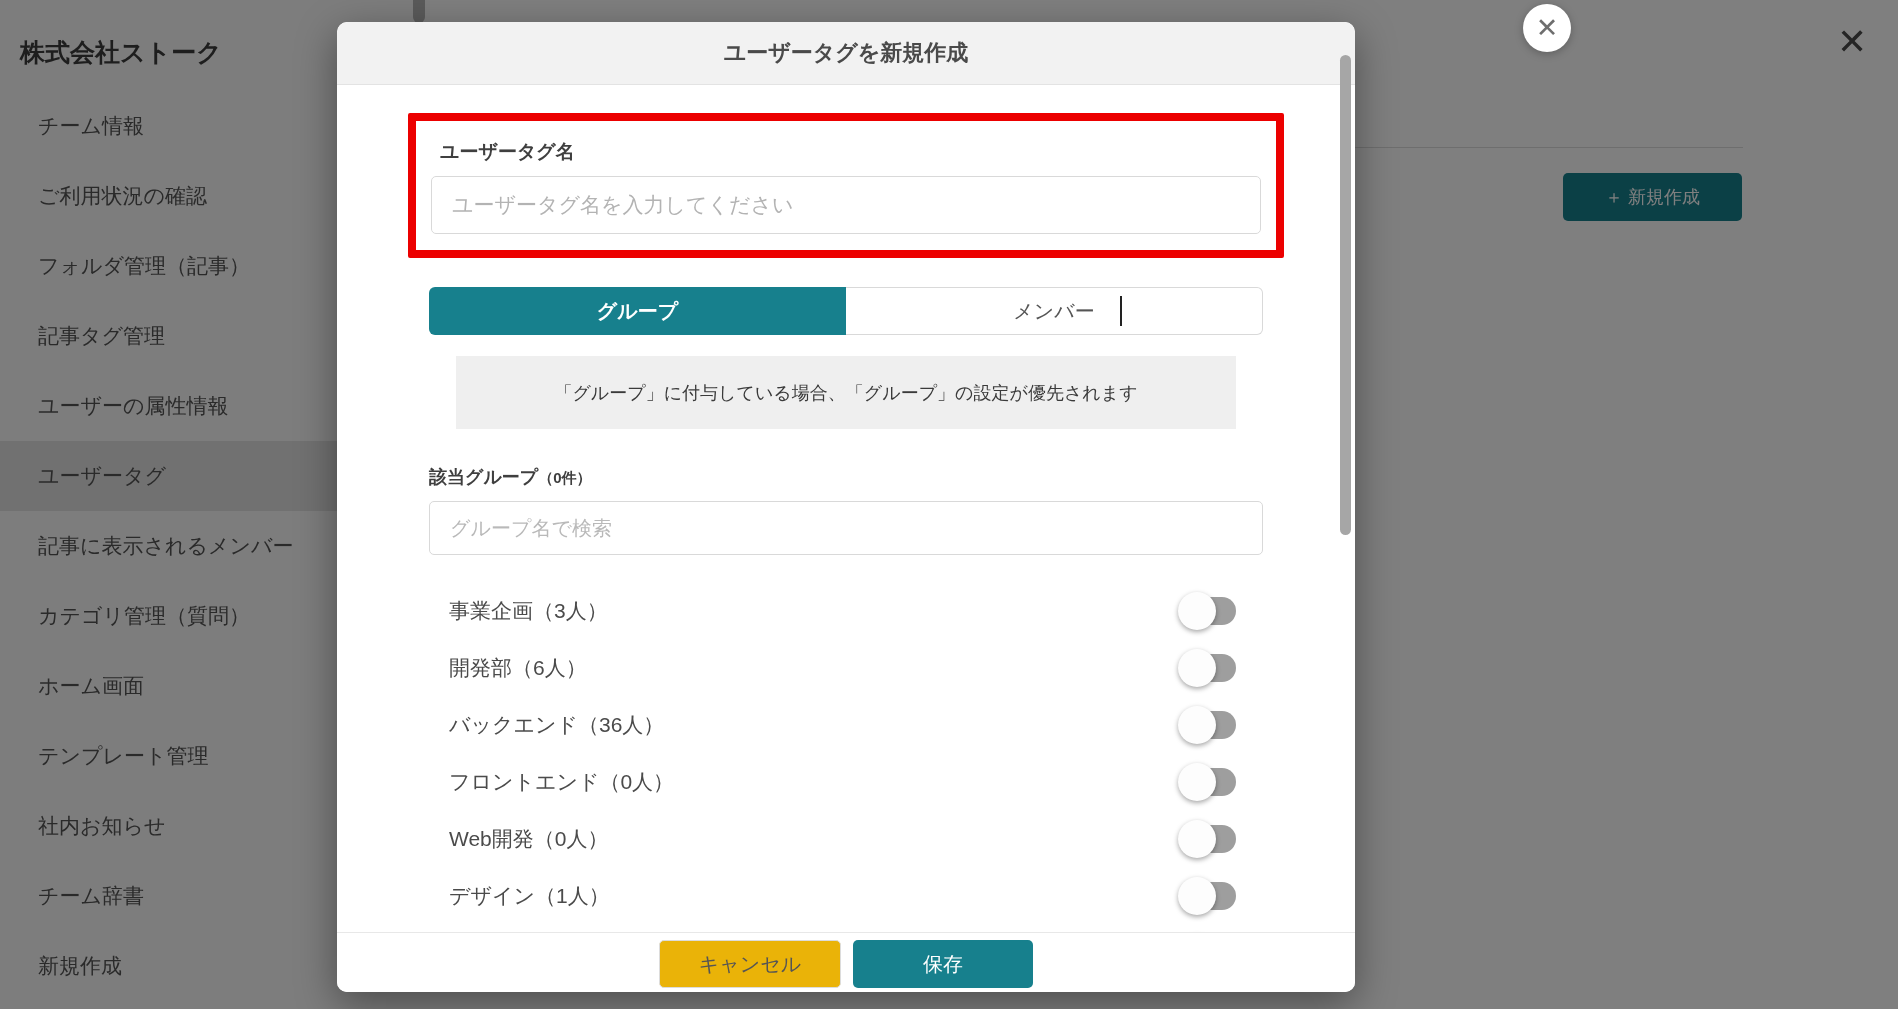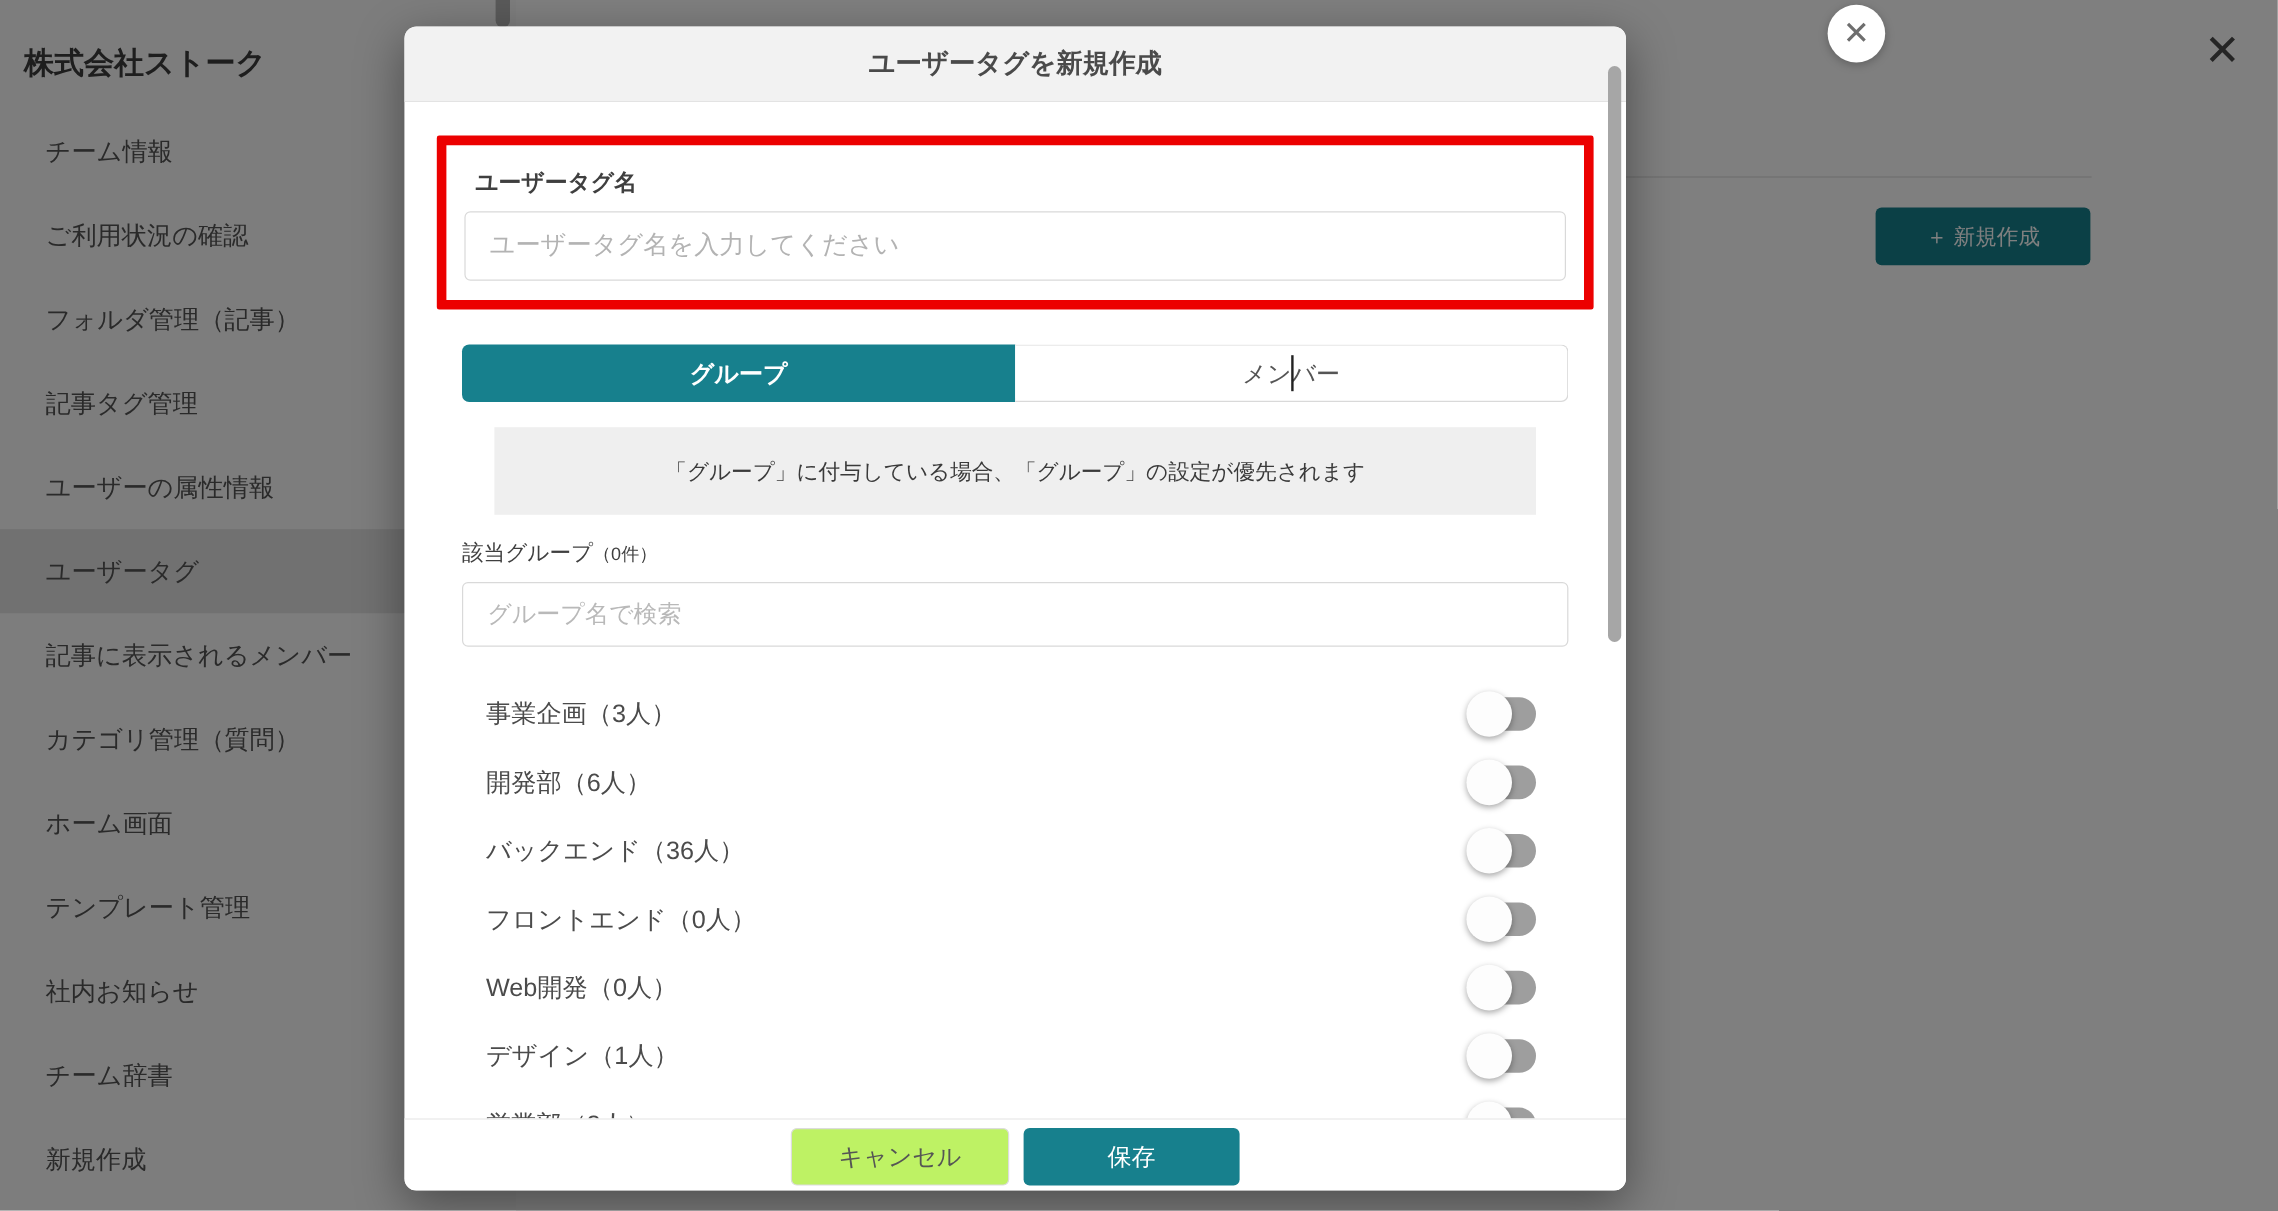--- a/index.html
+++ b/index.html
@@ -21,51 +21,51 @@
 
   
   .overlay{ position:absolute; inset:0; background:rgba(0,0,0,0.5); z-index:10; }
 
   
   .modal{ position:absolute; left:337px; top:22px; width:1018px; height:970px; background:#fff; border-radius:10px; box-shadow:0 12px 40px rgba(0,0,0,.4); z-index:20; overflow:hidden; }
   .modal-header{ position:absolute; left:0; top:0; right:0; height:63px; background:#f2f2f2; border-bottom:1px solid #e3e3e3; border-radius:10px 10px 0 0; display:flex; align-items:center; justify-content:center; z-index:2; }
   .modal-title{ font-size:22px; font-weight:600; color:#4a4a4a; }
   .modal-close{ position:absolute; left:1523px; top:4px; width:48px; height:48px; border-radius:50%; background:#fff; box-shadow:0 2px 8px rgba(0,0,0,.25); color:#6e6e6e; font-size:27px; font-weight:bold; display:flex; align-items:center; justify-content:center; z-index:30; cursor:pointer; }
 
-  .modal-body{ position:absolute; left:0; top:63px; width:100%; height:907px; padding:0 48px; overflow:hidden; }
+  .modal-body{ position:absolute; left:0; top:63px; width:100%; height:907px; padding:0 92px; overflow:hidden; }
 
   .highlight-box{ margin:28px -21px 0; border:8px solid var(--highlight); border-radius:2px; padding:18px 15px 16px; }
   .field-label{ font-size:19px; font-weight:bold; color:#3f3f3f; margin-left:9px; }
   .text-input{ display:block; width:100%; height:58px; margin-top:11px; border:1px solid #d9d9d9; border-radius:5px; font-size:21px; padding:0 20px; color:#444; font-family:inherit; outline:none; }
   .text-input::placeholder{ color:#b3b3b3; }
 
   .tabs{ display:flex; margin-top:29px; height:48px; position:relative; }
   .tab{ flex:1 1 50%; display:flex; align-items:center; justify-content:center; font-size:20px; cursor:pointer; }
   .tab.active{ background:var(--accent); color:#fff; font-weight:bold; border-radius:6px 0 0 6px; }
   .tab.inactive{ background:#fff; color:#555; border:1px solid #d9d9d9; border-left:none; border-radius:0 6px 6px 0; }
   .text-cursor{ position:absolute; left:691px; top:9px; width:2px; height:30px; background:#222; }
 
   .notice{ margin:21px 27px 0; height:73px; background:#efefef; display:flex; align-items:center; justify-content:center; font-size:18px; font-weight:500; color:#3a3a3a; }
 
-  .matching-label{ margin-top:20px; font-size:18px; font-weight:normal; color:#3f3f3f; }
+  .matching-label{ margin-top:36px; font-size:18px; font-weight:bold; color:#3f3f3f; }
   .matching-label .count{ font-size:15px; }
 
   .search-input{ height:54px; margin-top:12px; font-size:20px; }
   .search-input::placeholder{ color:#b9b9b9; }
 
   .group-list{ margin-top:27px; }
   .group-row{ height:57px; display:flex; align-items:center; justify-content:space-between; padding-left:20px; padding-right:27px; }
   .group-name{ font-size:21px; color:#4b4b4b; }
   .toggle{ position:relative; width:55px; height:28px; flex:0 0 auto; cursor:pointer; }
   .toggle .track{ position:absolute; inset:0; background:#9e9e9e; border-radius:14px; }
   .toggle .knob{ position:absolute; left:-3px; top:-5px; width:38px; height:38px; border-radius:50%; background:#fdfdfd; box-shadow:0 2px 5px rgba(0,0,0,.35); }
 
   .modal-footer{ position:absolute; left:0; bottom:0; width:100%; height:60px; background:#fff; border-top:1px solid #e8e8e8; display:flex; align-items:flex-start; justify-content:center; gap:12px; padding-top:7px; z-index:3; }
   .btn{ height:48px; border-radius:5px; font-size:20px; font-family:inherit; cursor:pointer; }
-  .btn-cancel{ width:182px; background:#bef264; border:1px solid #dcdcdc; color:#555; }
+  .btn-cancel{ width:182px; background:#eab308; border:1px solid #dcdcdc; color:#555; }
   .btn-save{ width:180px; background:var(--accent); border:none; color:#fff; }
   .modal-scroll-thumb{ position:absolute; right:4px; top:33px; width:11px; height:480px; background:#a6a6a6; border-radius:6px; z-index:4; }
 </style>
 </head>
 <body>
 
 <div id="screen">
 
   <div class="bg-page">
     <div class="sidebar">

